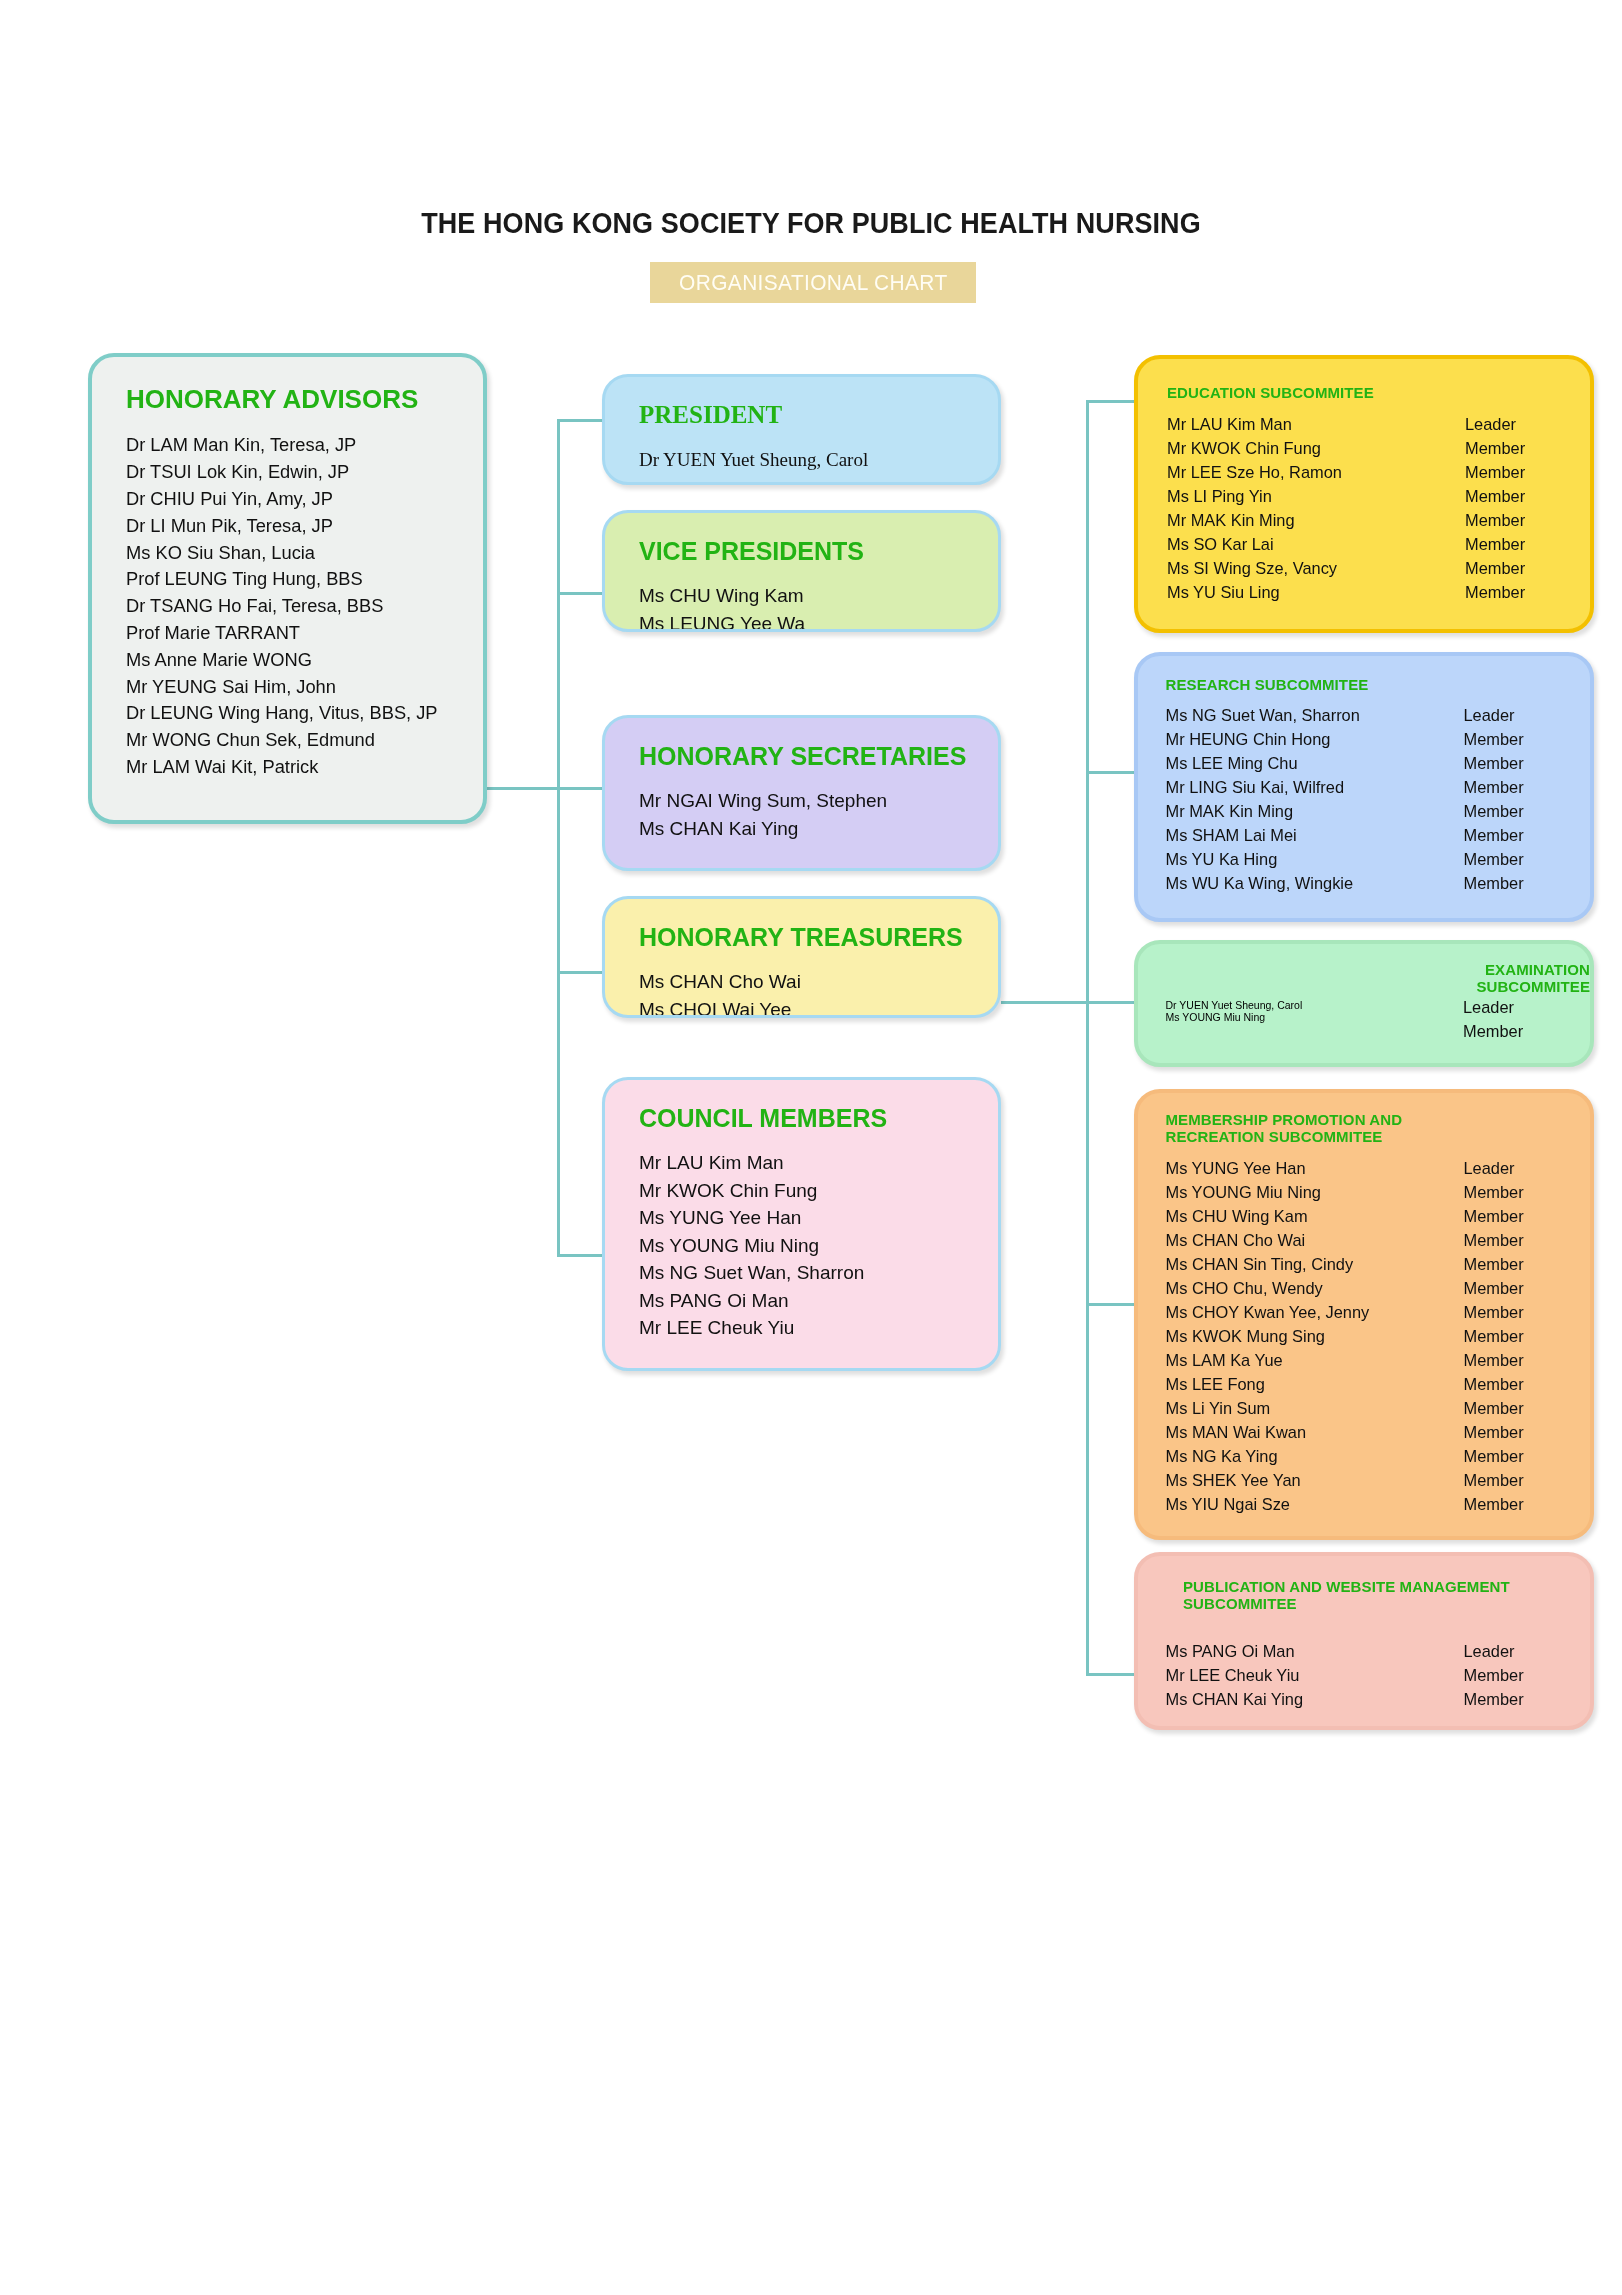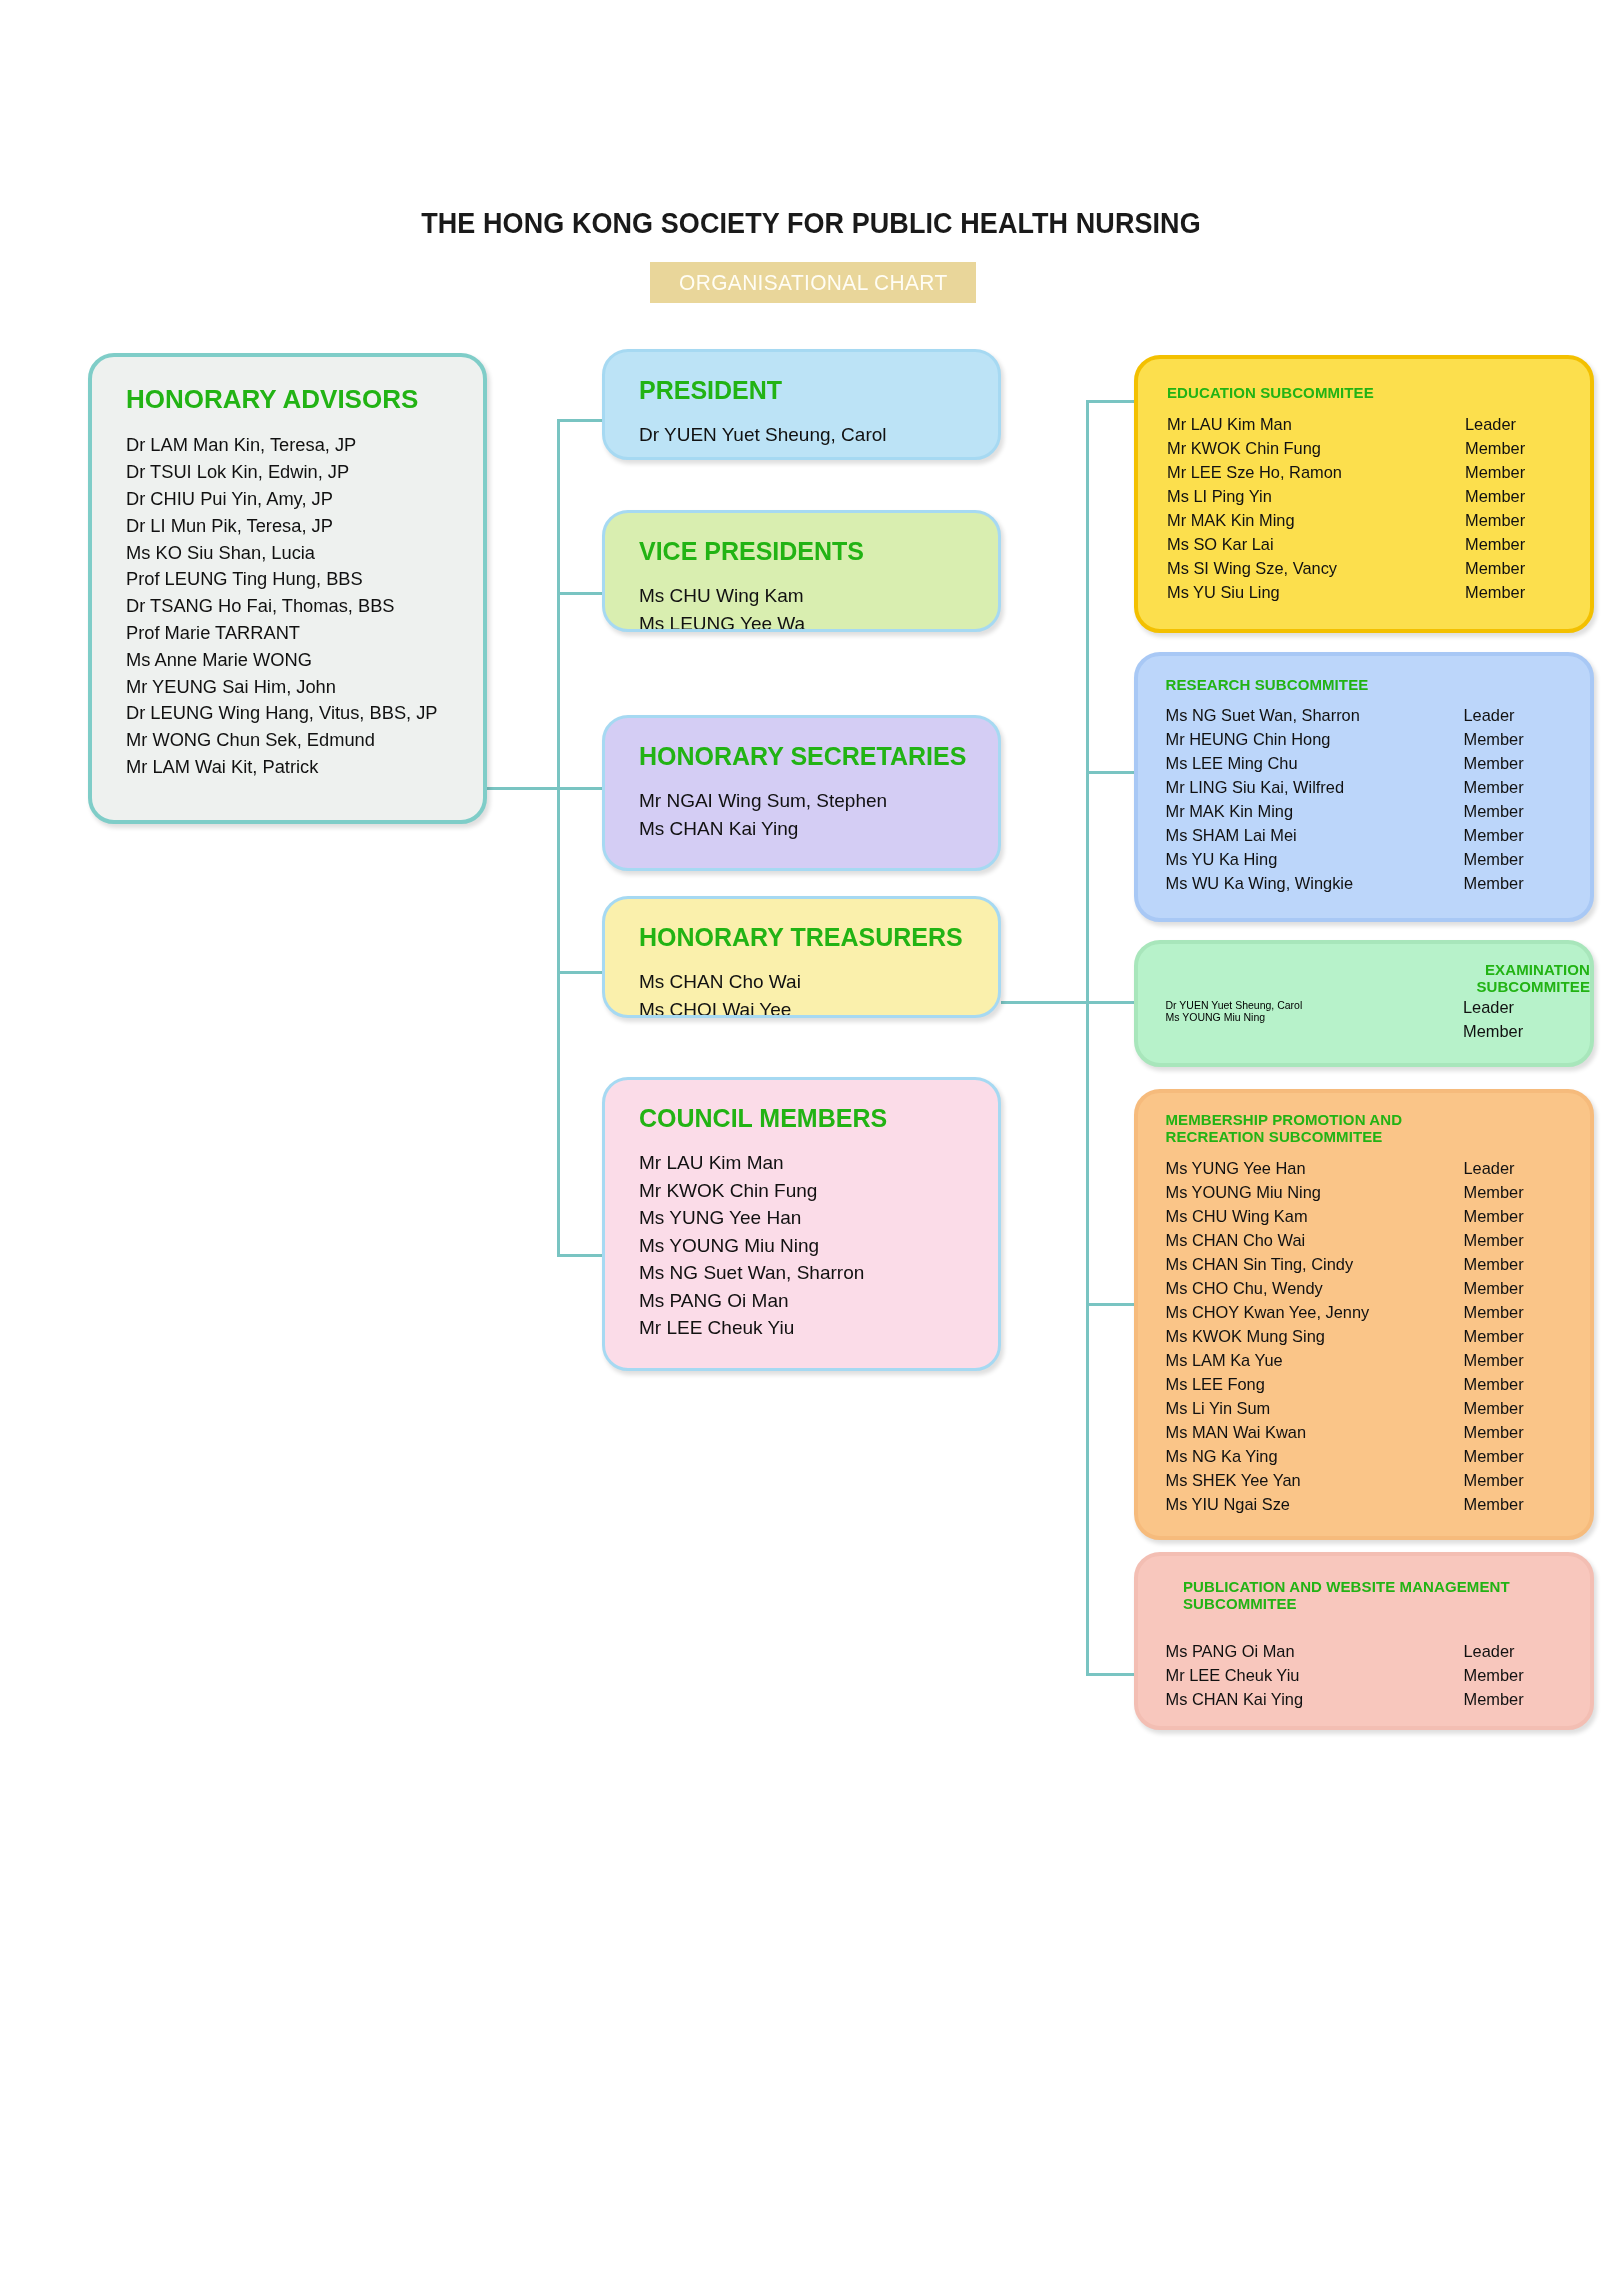--- a/index.html
+++ b/index.html
@@ -54,21 +54,21 @@
   #box-advisors .head{font-size:26px;margin:27.5px 0 0 34px;}
   #box-advisors .list{margin:18.3px 0 0 34px;}
   #box-advisors .list div{font-size:18.3px;line-height:1.465;color:#111;}
 
   
   .mid{left:602px;width:399px;border:3.9px solid #a6d9f2;}
   .mid .head{font-size:25px;margin:23.6px 0 0 34px;}
   .mid .list{margin:17px 0 0 34px;}
   .mid .list div{font-size:19px;line-height:1.45;color:#111;}
 
-  #box-president{top:349px;height:111px;background:#bce3f6;}
+  #box-president{top:374px;height:111px;background:#bce3f6;font-family:Liberation Serif, serif;}
   #box-vicepresidents{top:510px;height:122px;background:#d9eeb0;}
   #box-secretaries{top:715px;height:156px;background:#d4cdf4;}
   #box-treasurers{top:896px;height:122px;background:#faf0ac;}
   #box-council{top:1077px;height:294px;background:#fbdce8;}
 
   
   .sub{left:1134px;width:460px;}
   .sub .head{font-size:15px;font-weight:700;letter-spacing:0.1px;}
   .rows{position:relative;}
   .rrow{display:flex;align-items:baseline;}
@@ -132,21 +132,21 @@
 
   <div class="box" id="box-advisors">
     <div class="head">HONORARY ADVISORS</div>
     <div class="list">
         <div>Dr LAM Man Kin, Teresa, JP</div>
         <div>Dr TSUI Lok Kin, Edwin, JP</div>
         <div>Dr CHIU Pui Yin, Amy, JP</div>
         <div>Dr LI Mun Pik, Teresa, JP</div>
         <div>Ms KO Siu Shan, Lucia</div>
         <div>Prof LEUNG Ting Hung, BBS</div>
-        <div>Dr TSANG Ho Fai, Thomas, BBS</div>
+        <div>Dr TSANG Ho Fai, Teresa, BBS</div>
         <div>Prof Marie TARRANT</div>
         <div>Ms Anne Marie WONG</div>
         <div>Mr YEUNG Sai Him, John</div>
         <div>Dr LEUNG Wing Hang, Vitus, BBS, JP</div>
         <div>Mr WONG Chun Sek, Edmund</div>
         <div>Mr LAM Wai Kit, Patrick</div>
       </div>
   </div>
 
   <div class="box mid" id="box-president">

